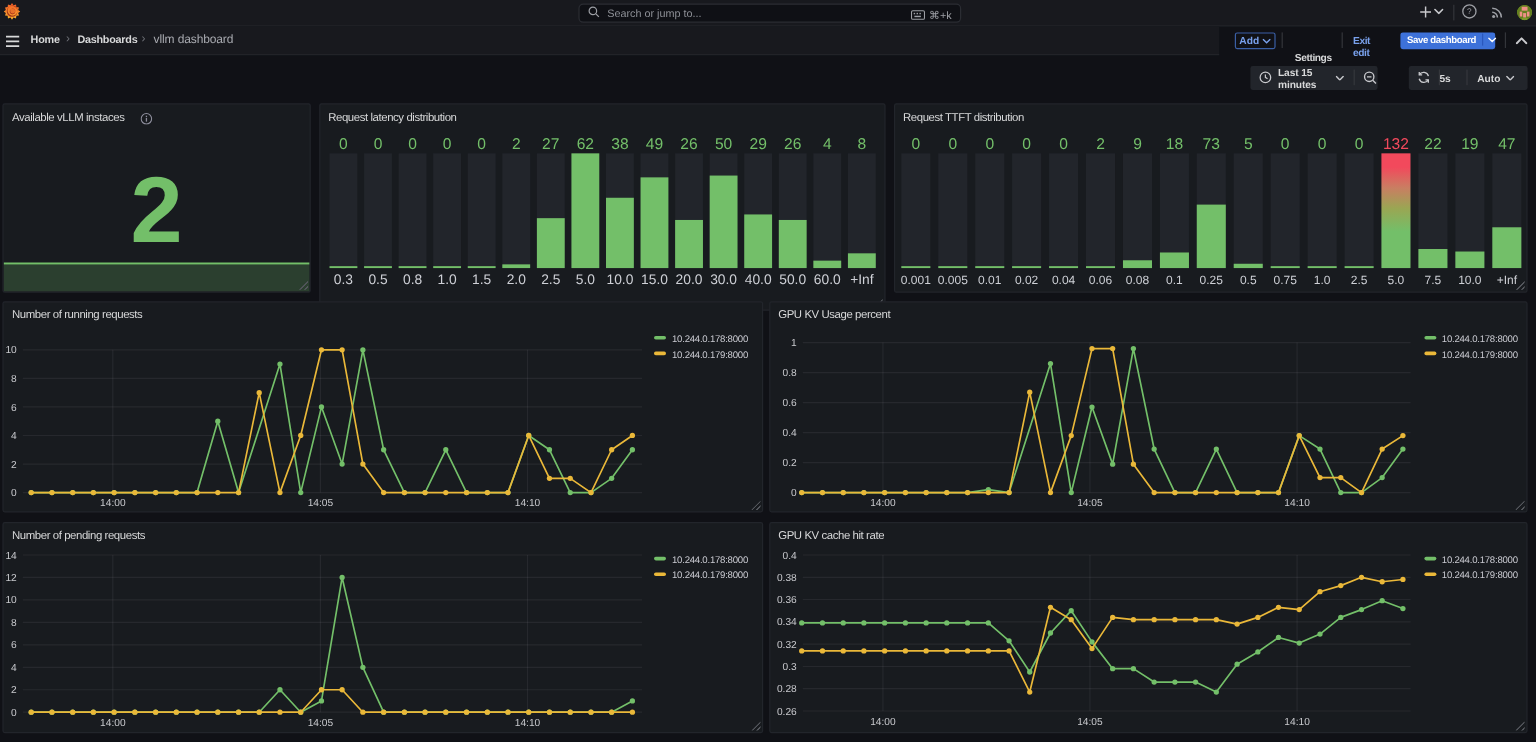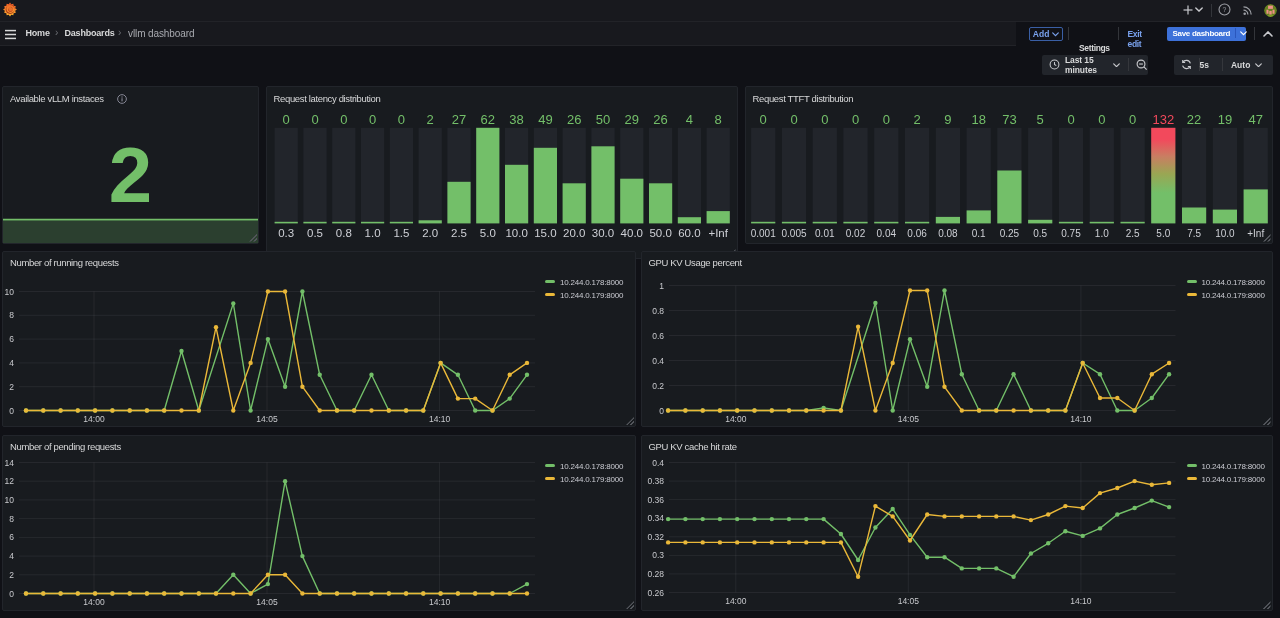--- a/index.html
+++ b/index.html
@@ -17,20 +17,33 @@
         <linearGradient id="glg" x1="0" y1="1" x2="0" y2="0">
           <stop offset="0" stop-color="#fcb42e"></stop>
           <stop offset="1" stop-color="#f05a28"></stop>
         </linearGradient>
       </defs>
 <path fill="url(#glg)" d="M12 1l2.2 3.1 3.6-1.2.5 3.8 3.8.5-1.2 3.6L24 13l-3.1 2.2 1.2 3.6-3.8.5-.5 3.8-3.6-1.2L12 25l-2.2-3.1-3.6 1.2-.5-3.8-3.8-.5 1.2-3.6L0 13l3.1-2.2L1.9 7.2l3.8-.5.5-3.8 3.6 1.2z"></path>
 <path fill="#a5371b" d="M12.2 5.3c4.3 0 7.7 3.5 7.7 7.7 0 4.3-3.5 7.7-7.7 7.7-4.3 0-7.7-3.5-7.7-7.7 0-2.5 1.2-4.8 3.1-6.2-1.2 1.3-1.9 3-1.9 4.9 0 4 3.2 7.2 7.2 7.2s7.2-3.2 7.2-7.2-3.2-7.2-7.2-7.2c-1.6 0-3.1.5-4.3 1.4 1.1-.4 2.3-.6 3.6-.6z"></path>
 <circle cx="12.7" cy="13.1" r="4.4" fill="#e8702a"></circle>
 <path fill="#a5371b" d="M12.7 9.2c2.2 0 3.9 1.8 3.9 3.9s-1.8 3.9-3.9 3.9-3.9-1.8-3.9-3.9c0-1.2.5-2.2 1.3-2.9-.4.6-.7 1.3-.7 2.1 0 2 1.6 3.6 3.6 3.6s3.6-1.6 3.6-3.6-1.6-3.6-3.6-3.6c-.7 0-1.4.2-2 .6.6-.7 1.6-1.1 2.7-1.1z"></path>
     </svg>
+  <div class="abs" style="left:482px;top:2.5px;width:319px;height:16.5px;background:#0f1015;border:1px solid #2b2d33;border-radius:4px;color:#8e9097;font-size:9px;line-height:14.5px;padding-left:7px;">
+    <svg width="10" height="10" viewBox="0 0 16 16" style="margin-right:6px;vertical-align:-1.5px">
+        <circle cx="6.5" cy="6.5" r="5" fill="none" stroke="#9d9fa5" stroke-width="1.6"></circle>
+        <line x1="10.5" y1="10.5" x2="14.5" y2="14.5" stroke="#9d9fa5" stroke-width="1.6"></line>
+      </svg>Search or jump to...
+    <span class="abs" style="right:7px;top:2px;font-size:9px;color:#9d9fa5;"><svg width="12" height="9" viewBox="0 0 20 14" style="vertical-align:-1px;margin-right:3px">
+          <rect x="1" y="1" width="18" height="12" rx="2" fill="none" stroke="#9d9fa5" stroke-width="1.5"></rect>
+          <rect x="4" y="4" width="2" height="2" fill="#9d9fa5"></rect>
+          <rect x="8" y="4" width="2" height="2" fill="#9d9fa5"></rect>
+          <rect x="12" y="4" width="2" height="2" fill="#9d9fa5"></rect>
+          <rect x="5" y="8" width="9" height="2" fill="#9d9fa5"></rect>
+        </svg>⌘+k</span>
+  </div>
   <div class="abs icb" style="left:1181.5px;top:3.5px;">
       <svg width="12" height="12" viewBox="0 0 16 16">
         <line x1="8" y1="2" x2="8" y2="14" stroke="#c8c9cd" stroke-width="1.6"></line>
         <line x1="2" y1="8" x2="14" y2="8" stroke="#c8c9cd" stroke-width="1.6"></line>
       </svg>
     </div>
   <div class="abs icb" style="left:1195px;top:7px;">
       <svg width="8" height="5" viewBox="0 0 10 6">
         <path d="M1 1l4 4 4-4" fill="none" stroke="#c8c9cd" stroke-width="1.7" stroke-linecap="round"></path>
       </svg>

